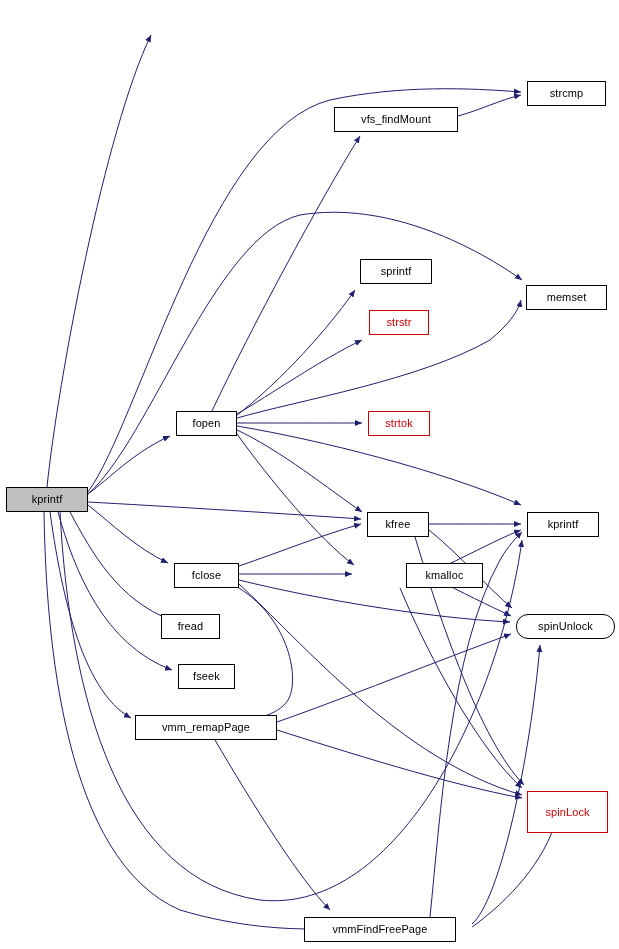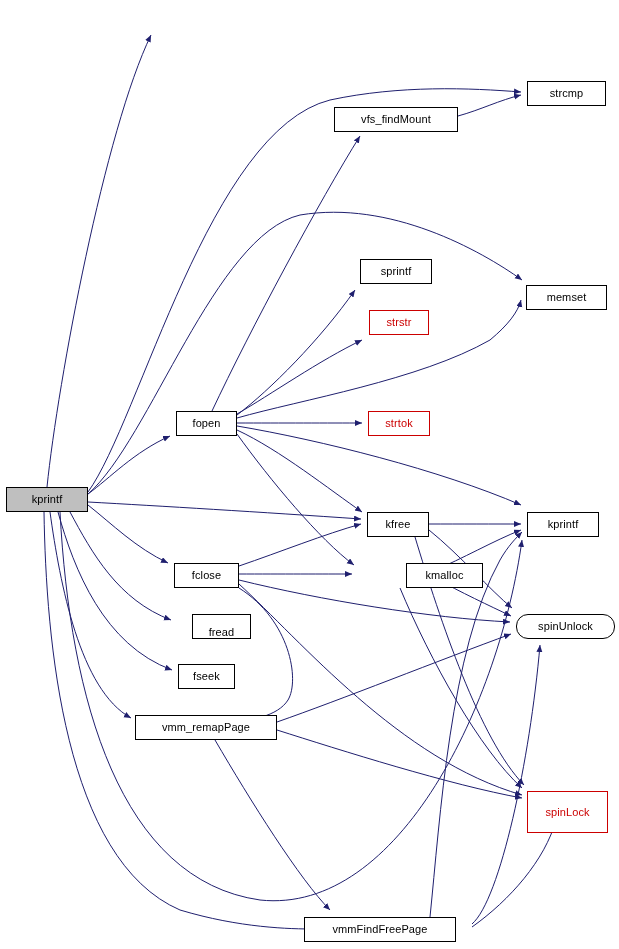--- a/index.html
+++ b/index.html
@@ -168,21 +168,21 @@
   </div>
   <div class="node plain" style="left:527px; top:512px; width:72px; height:25px;">
     <span>kprintf</span>
   </div>
   <div class="node plain" style="left:174px; top:563px; width:65px; height:25px;">
     <span>fclose</span>
   </div>
   <div class="node plain" style="left:358px; top:563px; width:77px; height:25px;margin-left:48px;">
     <span>kmalloc</span>
   </div>
-  <div class="node plain" style="left:192px; top:614px; width:59px; height:25px;align-items:flex-end;">
+  <div class="node plain" style="left:161px; top:614px; width:59px; height:25px;">
     <span>fread</span>
   </div>
   <div class="node plain" style="left:516px; top:614px; width:99px; height:25px;border-radius:12px;">
     <span>spinUnlock</span>
   </div>
   <div class="node plain" style="left:178px; top:664px; width:57px; height:25px;">
     <span>fseek</span>
   </div>
   <div class="node plain" style="left:135px; top:715px; width:142px; height:25px;">
     <span>vmm_remapPage</span>

